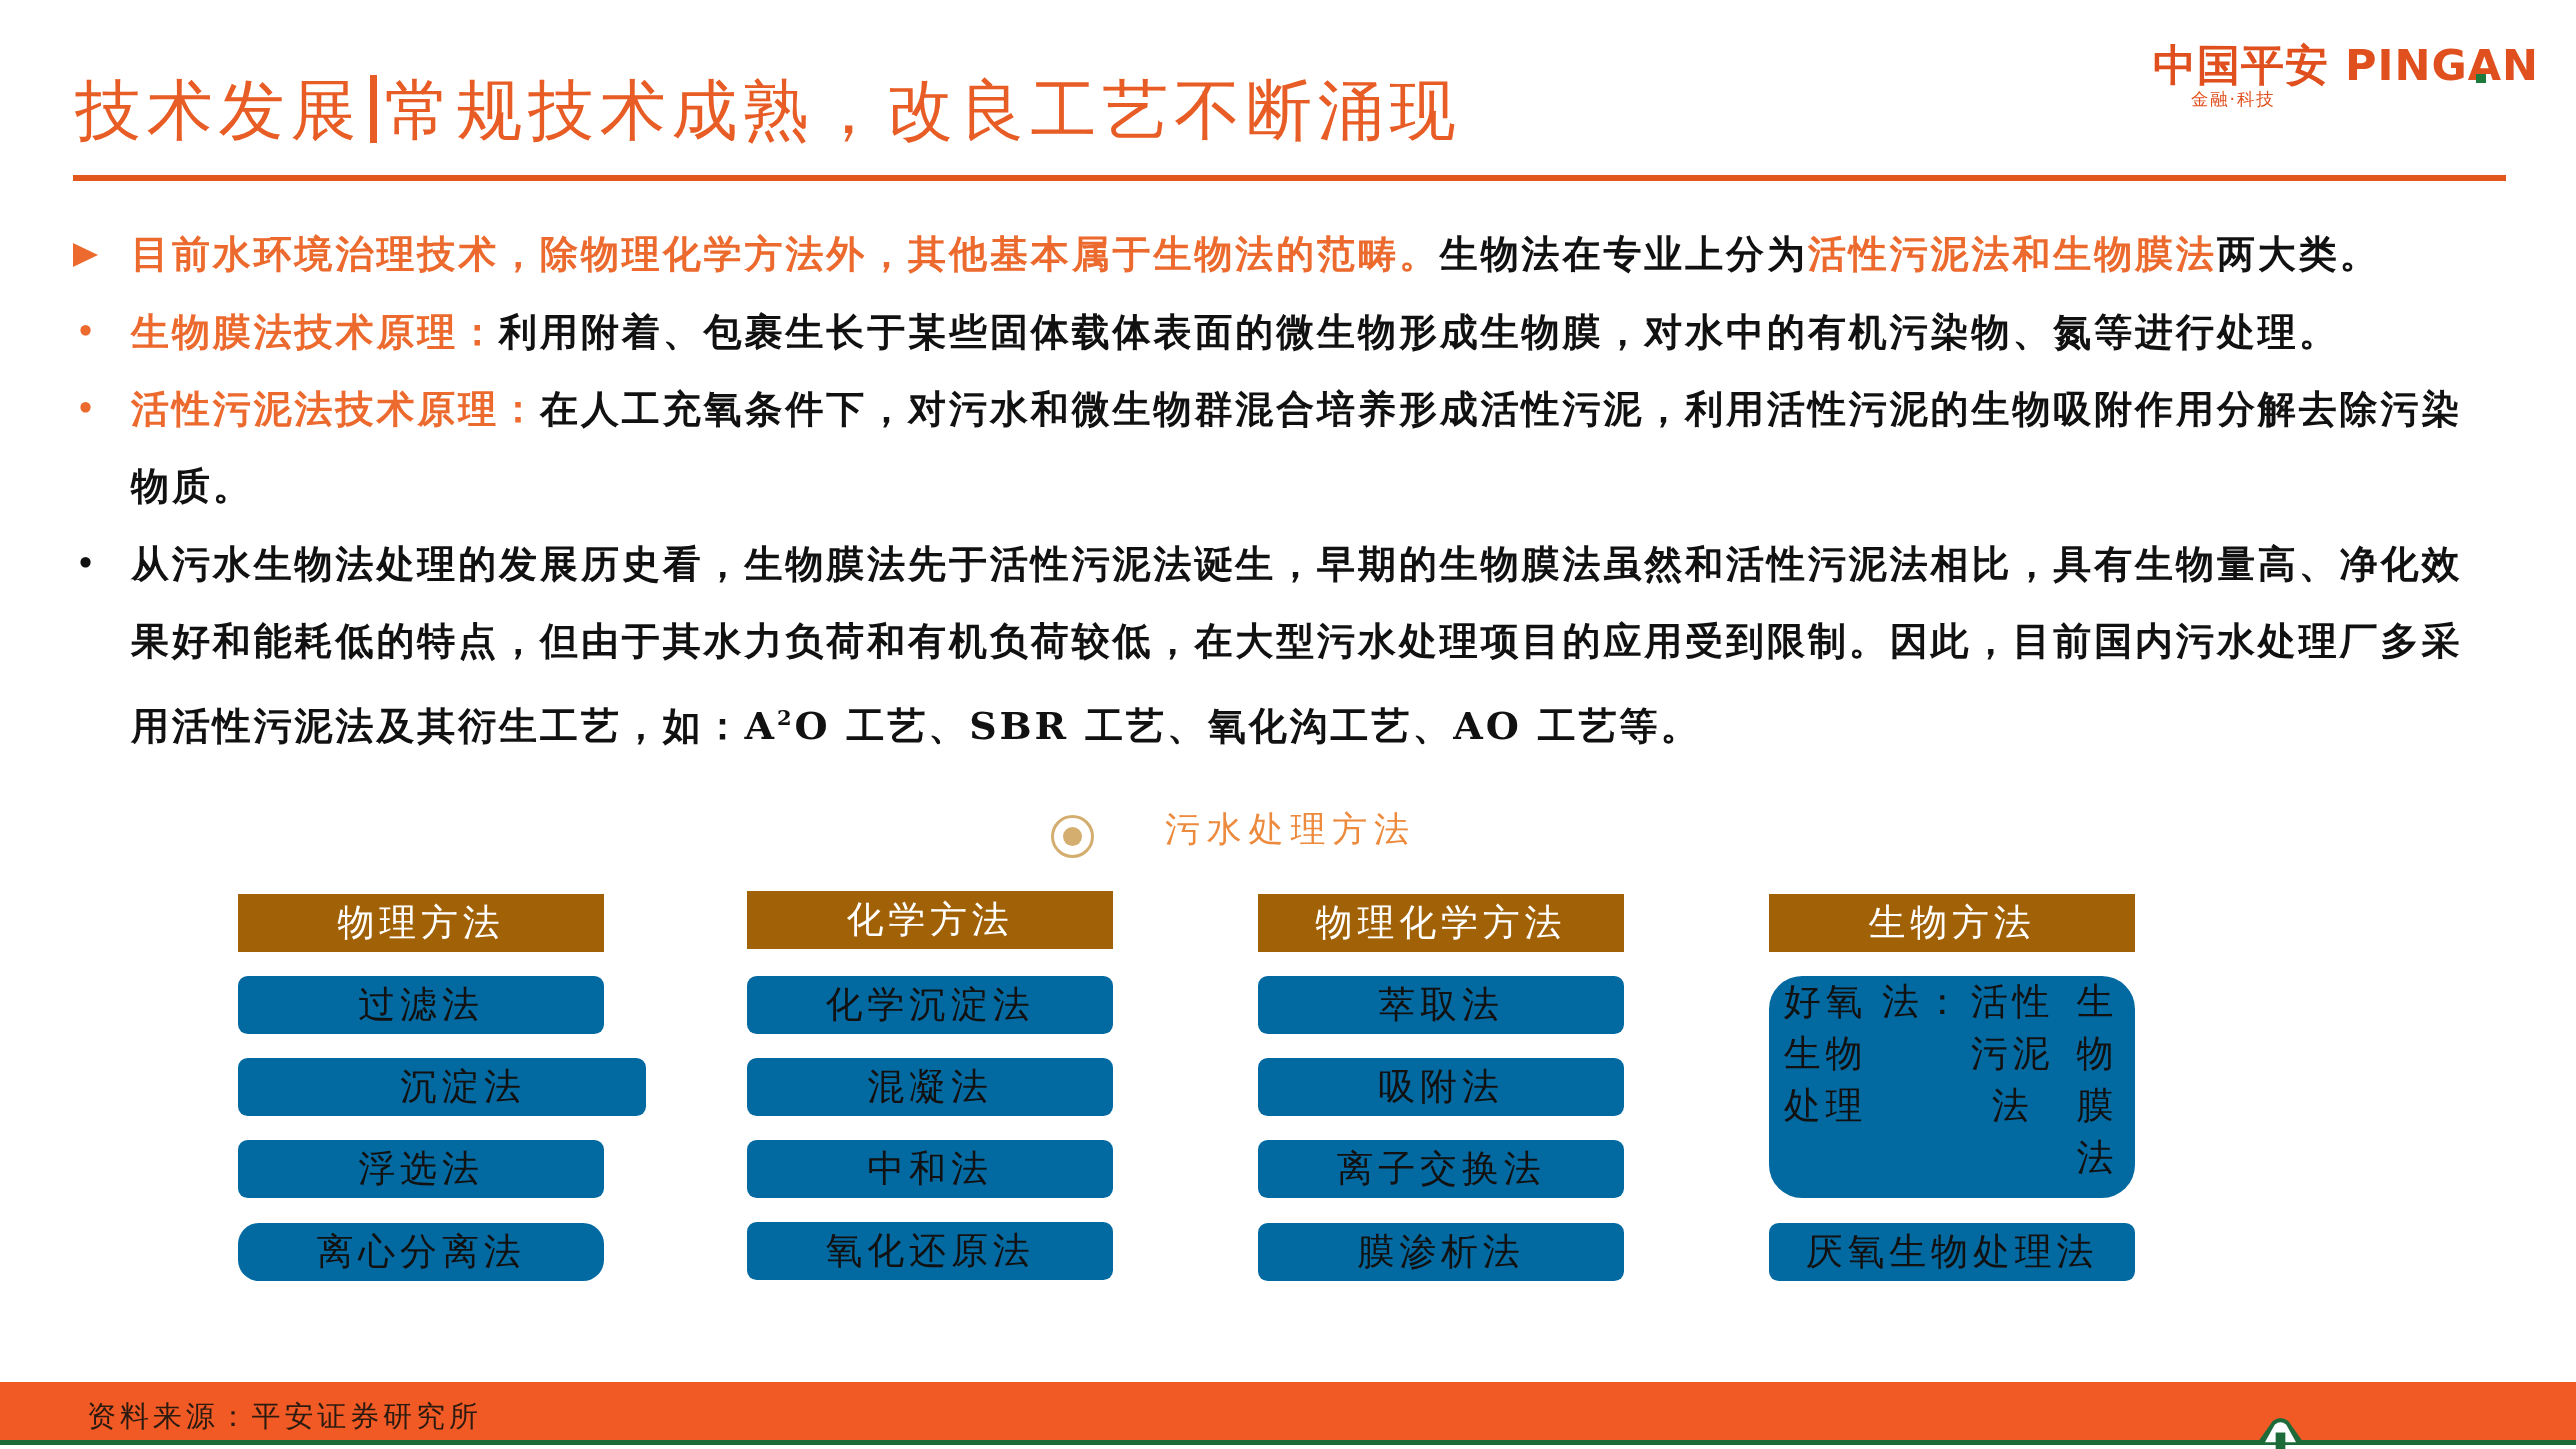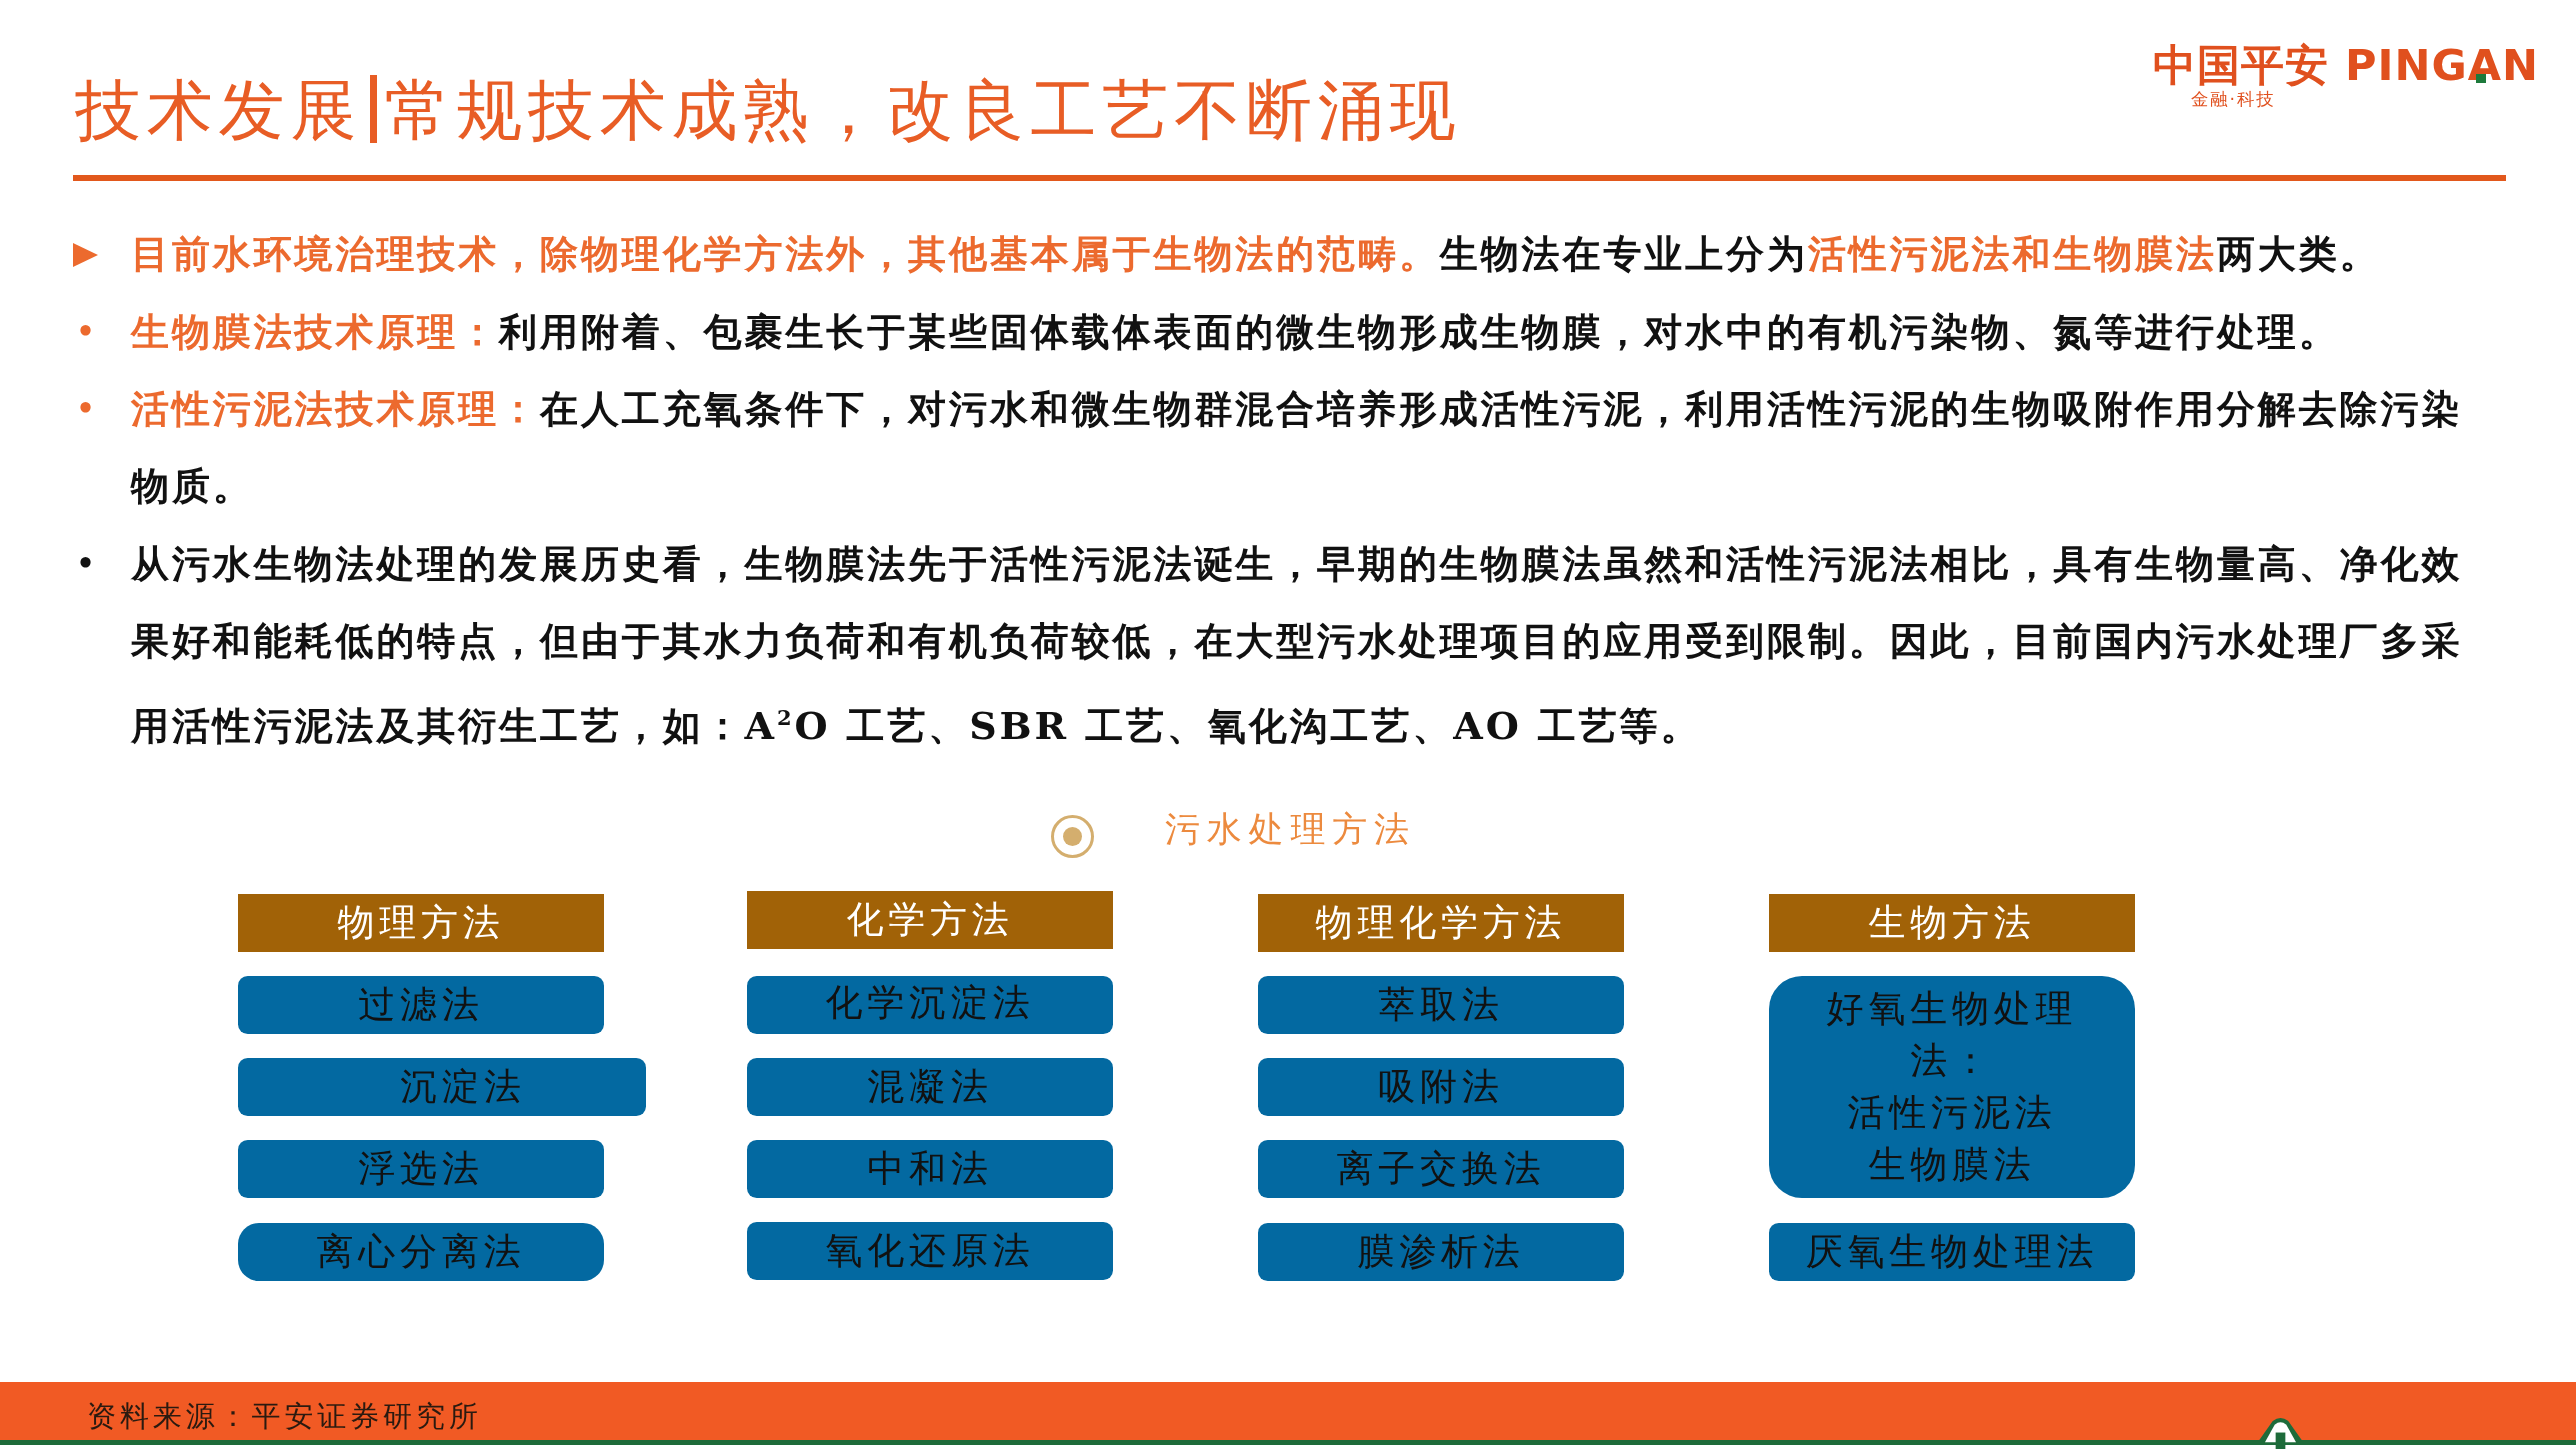--- a/index.html
+++ b/index.html
@@ -22,21 +22,21 @@
   .dot-k { color:#111; font-size:29px; }
   .arrow { display:inline-block; width:0; height:0; border-top:12.6px solid transparent; border-bottom:12.6px solid transparent; border-left:25px solid #ec6a2e; margin-top:26px; }
 
   .sec-icon { left:1051px; top:815px; width:37px; height:37px; border:3.9px solid #d4ae6e; border-radius:50%; }
   .sec-icon::after { content:""; position:absolute; left:8.7px; top:8.7px; width:19.3px; height:19.3px; border-radius:50%; background:#d4ae6e; }
   .sec-title { left:1132px; top:806px; font-size:35px; color:#ec8a3e; letter-spacing:6.8px; white-space:nowrap;margin-left:33px; }
 
   .col { position:absolute; width:366px; }
   .col-head { position:absolute; left:0; width:366px; height:58px; background:#a16207; color:#fff; font-size:37px; letter-spacing:4.8px; text-align:center; line-height:58px; }
   .item { position:absolute; left:0; width:366px; height:58px; background:#0369a1; border-radius:9.7px; color:#111; font-size:37px; letter-spacing:4.8px; text-align:center; line-height:58px; }
-  .item.big { height:222px; border-radius:33px; line-height:52px; display:flex; flex-direction:column; justify-content:center; }
+  .item.big { height:222px; border-radius:33px; line-height:52px; display:flex; flex-direction:row; justify-content:center; }
 
   .footer { left:0; top:1382px; width:2576px; height:58px; background:#f15a24; }
   .footer-green { left:0; top:1440px; width:2576px; height:4.8px; background:#1e6b3a; }
   .footer-text { left:87px; top:1397px; font-size:29px; color:#2a1a10; letter-spacing:3.9px; white-space:nowrap; }
   .house { left:2259px; top:1417px; width:43px; height:33px; }
 </style>
 </head>
 <body>
 
 <div class="abs title">
@@ -84,21 +84,21 @@
 <div class="col" style="left:238px; top:894px;">
   <div class="col-head" style="top:0;">物理方法</div>
   <div class="item" style="top:82px;">过滤法</div>
   <div class="item" style="top:164px;padding-left:42px;">沉淀法</div>
   <div class="item" style="top:246px;">浮选法</div>
   <div class="item" style="top:329px;border-radius:21px;">离心分离法</div>
 </div>
 
 <div class="col" style="left:747px; top:891px;">
   <div class="col-head" style="top:0;">化学方法</div>
-  <div class="item" style="top:85px;font-family:Liberation Mono, monospace;">化学沉淀法</div>
+  <div class="item" style="top:85px;">化学沉淀法</div>
   <div class="item" style="top:167px;">混凝法</div>
   <div class="item" style="top:249px;">中和法</div>
   <div class="item" style="top:331px;">氧化还原法</div>
 </div>
 
 <div class="col" style="left:1258px; top:894px;">
   <div class="col-head" style="top:0;">物理化学方法</div>
   <div class="item" style="top:82px;">萃取法</div>
   <div class="item" style="top:164px;">吸附法</div>
   <div class="item" style="top:246px;">离子交换法</div>

